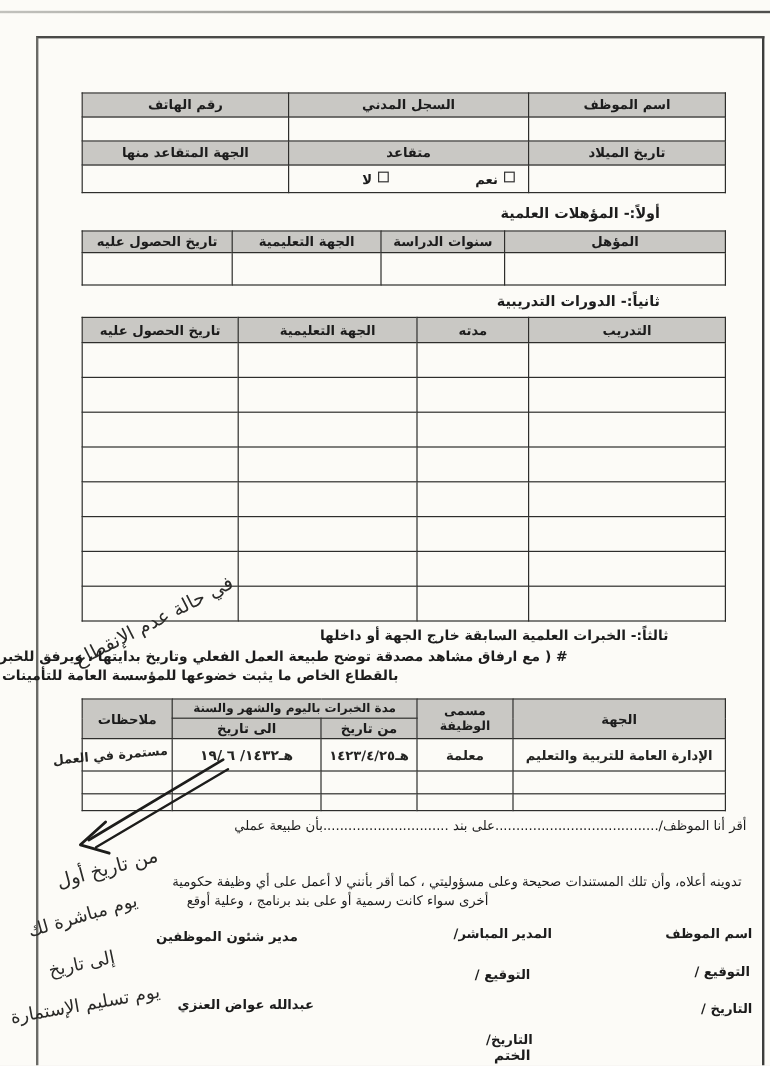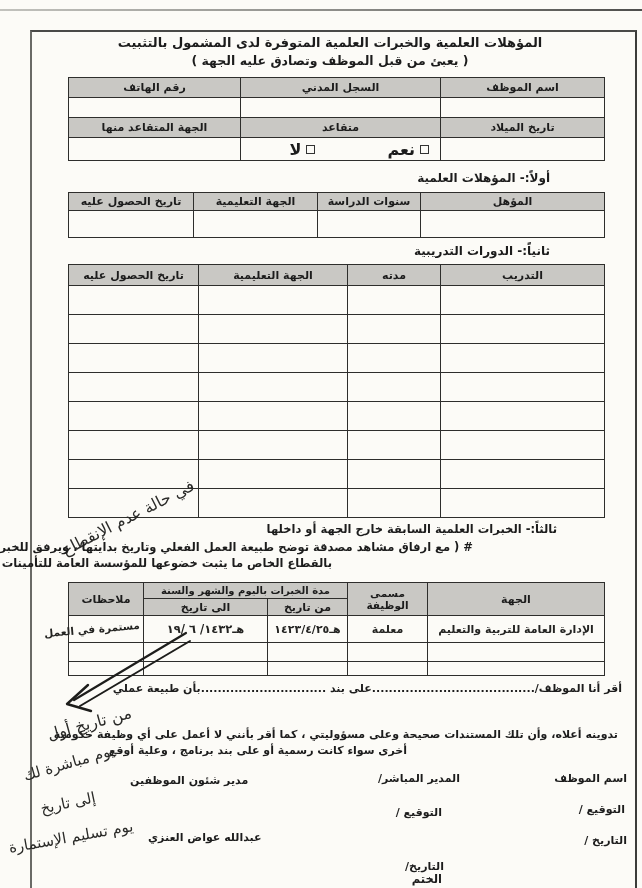--- a/index.html
+++ b/index.html
@@ -21,50 +21,46 @@
   table.t td { border:1px solid #2e2e2c; font-size:11px; font-weight:bold;
     text-align:center; vertical-align:middle; padding:0 3px; overflow:visible; }
   table.t tr.hd td { background:#c9c8c4; }
   .t-info { left:68px; top:77px; width:536px; }
   .t-qual { left:68px; top:192px; width:536px; }
   .t-train { left:68px; top:264px; width:536px; }
   .t-exp  { left:68px; top:582px; width:536px; }
 
   .cbrow { display:flex; direction:rtl; justify-content:flex-start; align-items:center;
     gap:72px; padding-right:8px; }
-  .cbitem { display:flex; direction:rtl; align-items:center; gap:5px; font-size:16px; font-weight:bold; }
+  .cbitem { display:flex; direction:rtl; align-items:flex-start; gap:5px; font-size:11px; font-weight:bold; }
   .cb { display:inline-block; width:9px; height:9px; border:1.3px solid #333; background:transparent; }
 
   .sec-head { position:absolute; direction:rtl; white-space:nowrap; font-weight:bold; font-size:12px; }
   .sec-note { position:absolute; direction:rtl; white-space:nowrap; font-weight:bold; font-size:11.5px; }
 
   .hw { font-weight:normal; color:#242422; }
   .hw-cell { font-size:11px; white-space:nowrap; }
   .hw-date { direction:ltr; unicode-bidi:isolate; display:inline-block; font-size:11.5px; white-space:nowrap; }
   .hw-note { position:absolute; direction:rtl; white-space:nowrap; font-size:15px; color:#2a2a28; }
 
-  .decl { position:absolute; direction:rtl; white-space:nowrap; font-weight:bold; font-size:11px; }
+  .decl { position:absolute; direction:rtl; white-space:nowrap; font-weight:normal; font-size:11px; }
 
   .sig { position:absolute; direction:rtl; white-space:nowrap; font-weight:bold; font-size:11px; }
   .stamp { position:absolute; direction:rtl; font-weight:bold; font-size:11.5px; }
 
   svg.arrow { position:absolute; left:58px; top:624px; width:140px; height:98px; }
 </style>
 </head>
 <body>
 
 <div class="page">
 
   <div class="paper-edge"></div>
   <div class="form-border"></div>
 
-  <div class="title-block">
-    <div class="title">المؤهلات العلمية والخبرات العلمية المتوفرة لدى المشمول بالتثبيت</div>
-    <div class="subtitle">( يعبئ من قبل الموظف وتصادق عليه الجهة )</div>
-  </div>
 
   <table class="t t-info">
     <colgroup>
         <col style="width:164px">
         <col style="width:200px">
         <col style="width:172px">
       </colgroup>
     <tbody>
         <tr class="hd" style="height:20px">
       <td>اسم الموظف</td>

